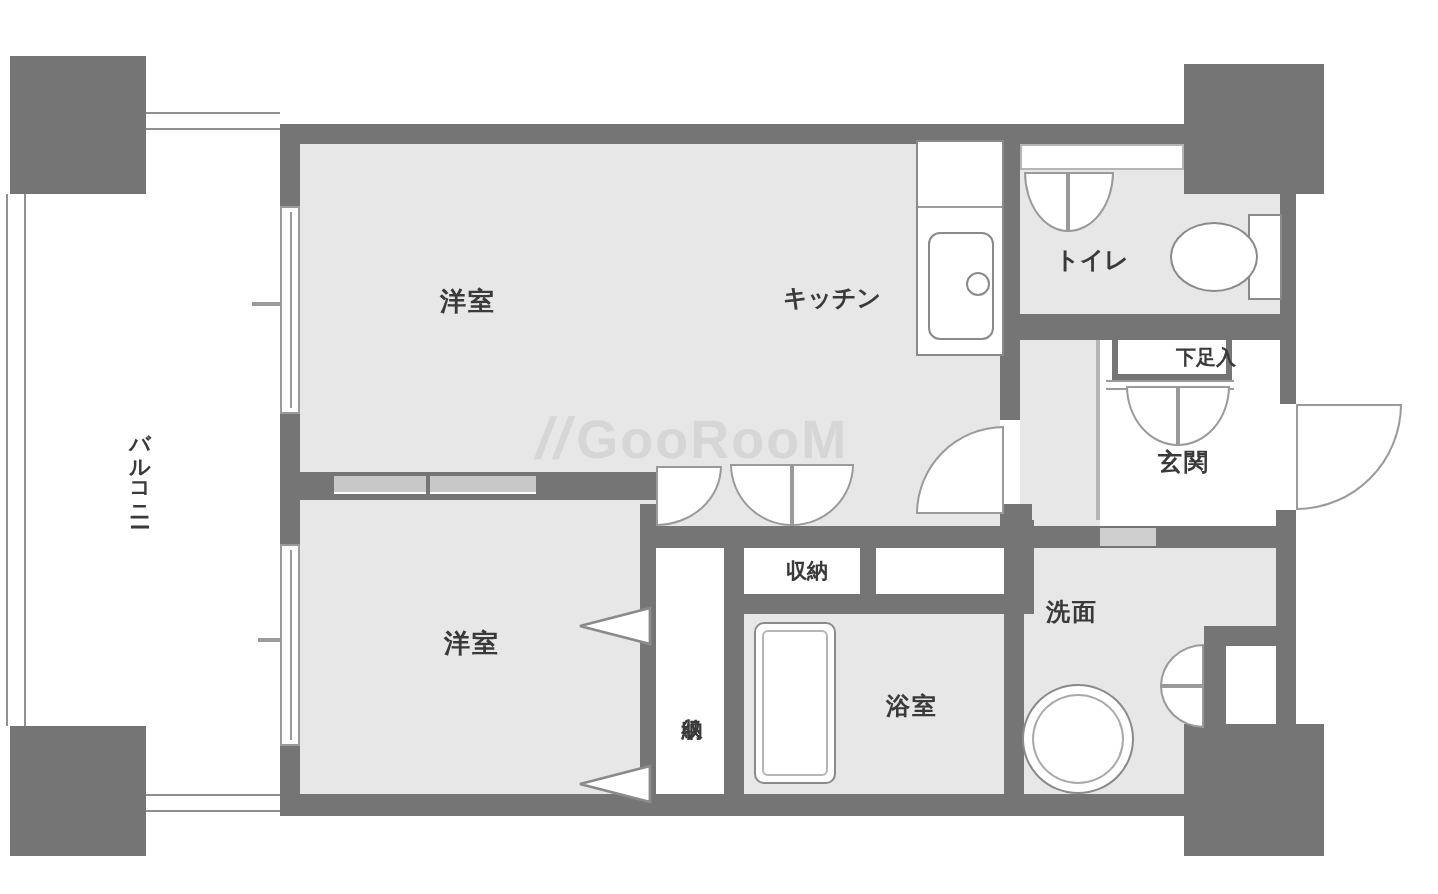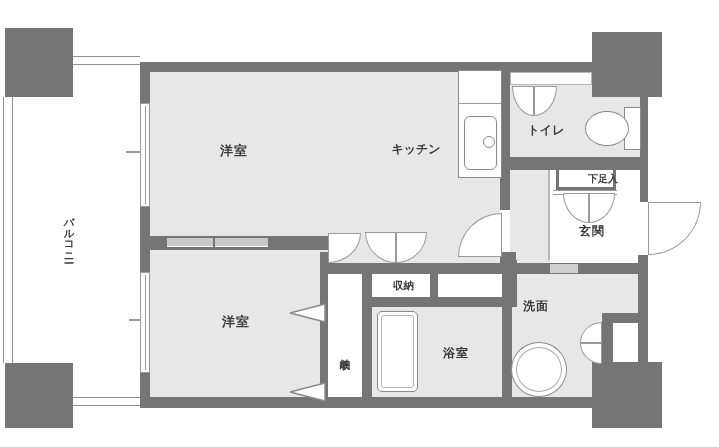--- a/index.html
+++ b/index.html
@@ -43,20 +43,21 @@
   <div class="abs floor" style="left:510px;top:85px;width:135px;height:72px;"></div>
   <div class="abs floor" style="left:512px;top:272px;width:126px;height:125px;"></div>
   <div class="abs floor" style="left:372px;top:307px;width:130px;height:90px;"></div>
   <div class="abs white z1" style="left:550px;top:170px;width:90px;height:92px;"></div>
   <div class="abs white z1" style="left:510px;top:72px;width:82px;height:13px;border:1px solid #b5b5b5;"></div>
   <div class="abs white z2" style="left:328px;top:263px;width:34px;height:134px;"></div>
   <div class="abs white z2" style="left:375px;top:274px;width:57px;height:24px;"></div>
   <div class="abs white z2" style="left:437px;top:275px;width:70px;height:22px;"></div>
   <div class="abs white z2" style="left:613px;top:323px;width:25px;height:40px;"></div>
 
+  <div class="abs watermark" style="left:268px;top:206px;"><span class="wm-logo">//</span><span>GooRooM</span></div>
 
   <div class="abs wall" style="left:5px;top:28px;width:68px;height:69px;"></div>
   <div class="abs wall" style="left:592px;top:32px;width:70px;height:65px;"></div>
   <div class="abs wall" style="left:5px;top:363px;width:68px;height:65px;"></div>
   <div class="abs wall" style="left:592px;top:362px;width:70px;height:66px;"></div>
 
   <div class="abs rail rail-h" style="left:73px;top:56px;width:67px;height:9px;"></div>
   <div class="abs rail rail-v" style="left:3px;top:97px;width:10px;height:266px;"></div>
   <div class="abs rail rail-h" style="left:73px;top:397px;width:70px;height:9px;"></div>
 

